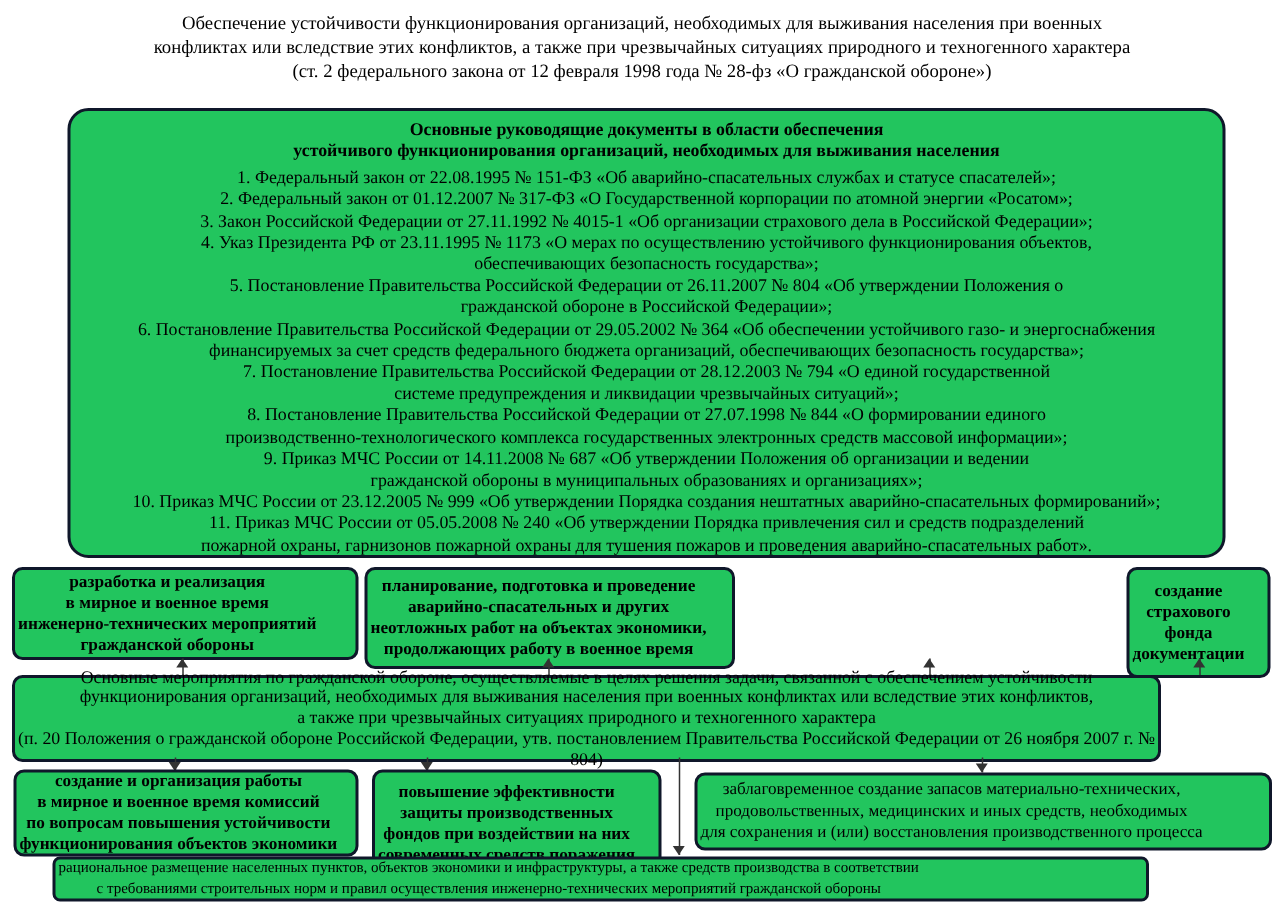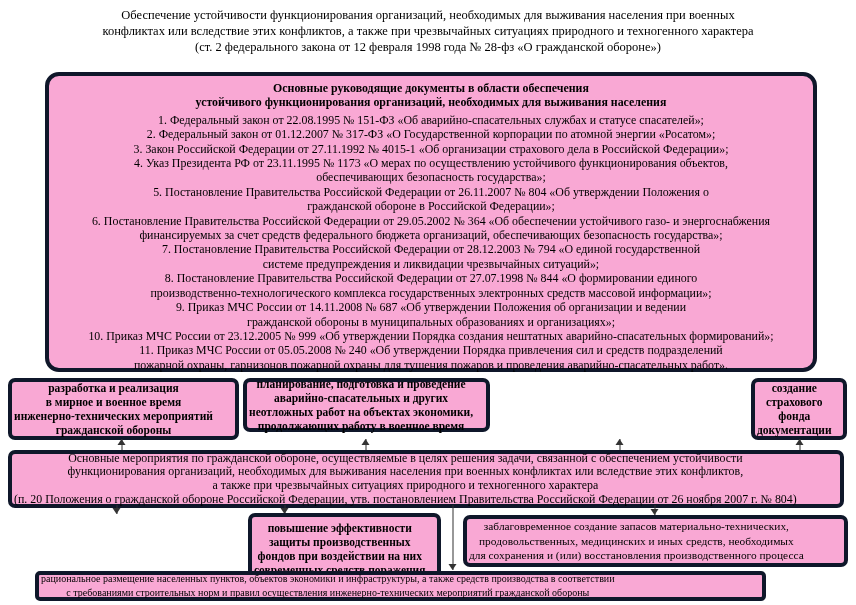--- a/index.html
+++ b/index.html
@@ -1,32 +1,32 @@
 <!DOCTYPE html>
 <html><head>
 <meta charset="utf-8">
 <style>
   body{margin:0;background:#fff}
   .canvas{position:relative;width:856px;height:605px;background:#fff;color:#000;
           font-family:"Liberation Serif",serif;overflow:hidden}
   .title{position:absolute;left:0;top:7px;width:856px;text-align:center;font-weight:400;
          font-size:12.5px;line-height:16px;white-space:pre-line}
-  .box{position:absolute;border:4px solid #0f172a;background:#f9a8d4;box-sizing:border-box;text-align:center}
+  .box{position:absolute;border:2px solid #0f172a;background:#22c55e;box-sizing:border-box;text-align:center}
   .flexbox{display:flex;align-items:center;justify-content:flex-start;padding:1px 2px}
   .flexbox span{display:block;white-space:pre-line}
   .big-box{left:45px;top:72px;width:772px;height:300px;border-radius:14px;
            font-size:11.9px;line-height:14.4px;padding:5px 6px}
   .doc-header{font-weight:700;white-space:pre-line;margin-bottom:3px}
   .doc-item{white-space:pre-line}
   .bold{font-weight:700;font-size:11.5px;line-height:14.2px}
   .d1{left:8px;top:378px;width:231px;height:62px;border-radius:7px}
-  .d2{left:243px;top:378px;width:247px;height:54px;border-radius:7px}
+  .d2{left:243px;top:378px;width:247px;height:68px;border-radius:7px}
   .d3{left:495px;top:378px;width:250px;height:62px;border-radius:7px}
-  .d4{left:751px;top:378px;width:96px;height:62px;border-radius:7px}
-  .band{left:8px;top:450px;width:836px;height:58px;border-radius:7px;
+  .d4{left:751px;top:378px;width:96px;height:74px;border-radius:7px}
+  .band{left:8px;top:450px;width:766px;height:58px;border-radius:7px;
         font-size:11.9px;line-height:13.7px}
   .m1{left:9px;top:513px;width:230px;height:58px;border-radius:7px}
   .m2{left:248px;top:513px;width:193px;height:72px;border-radius:7px}
   .m3{left:463px;top:515px;width:385px;height:52px;border-radius:7px;font-size:11.4px;line-height:14.6px;font-weight:400}
   .bottom{left:35px;top:571px;width:731px;height:30px;border-radius:5px;
           font-size:10px;line-height:13.6px}
   .conn{position:absolute;width:9px;transform:translateX(-50%)}
   .conn .cl{position:absolute;left:4px;top:0;bottom:0;width:1px;background:#333}
   .conn .hu{position:absolute;top:0;left:0;width:0;height:0;
             border-left:4.5px solid transparent;border-right:4.5px solid transparent;border-bottom:6px solid #333}
@@ -118,20 +118,26 @@
     </div>
   <div class="conn" style="left:655px;top:505px;height:10px">
       <i class="cl"></i>
       <i class="hd"></i>
     </div>
   <div class="conn" style="left:453px;top:505px;height:65px">
       <i class="cl"></i>
       <i class="hd"></i>
     </div>
 
+  <div class="box flexbox bold m1">
+    <span>создание и организация работы
+в мирное и военное время комиссий
+по вопросам повышения устойчивости
+функционирования объектов экономики</span>
+  </div>
   <div class="box flexbox bold m2">
     <span>повышение эффективности
 защиты производственных
 фондов при воздействии на них
 современных средств поражения</span>
   </div>
   <div class="box flexbox m3">
     <span>заблаговременное создание запасов материально-технических,
 продовольственных, медицинских и иных средств, необходимых
 для сохранения и (или) восстановления производственного процесса</span>

